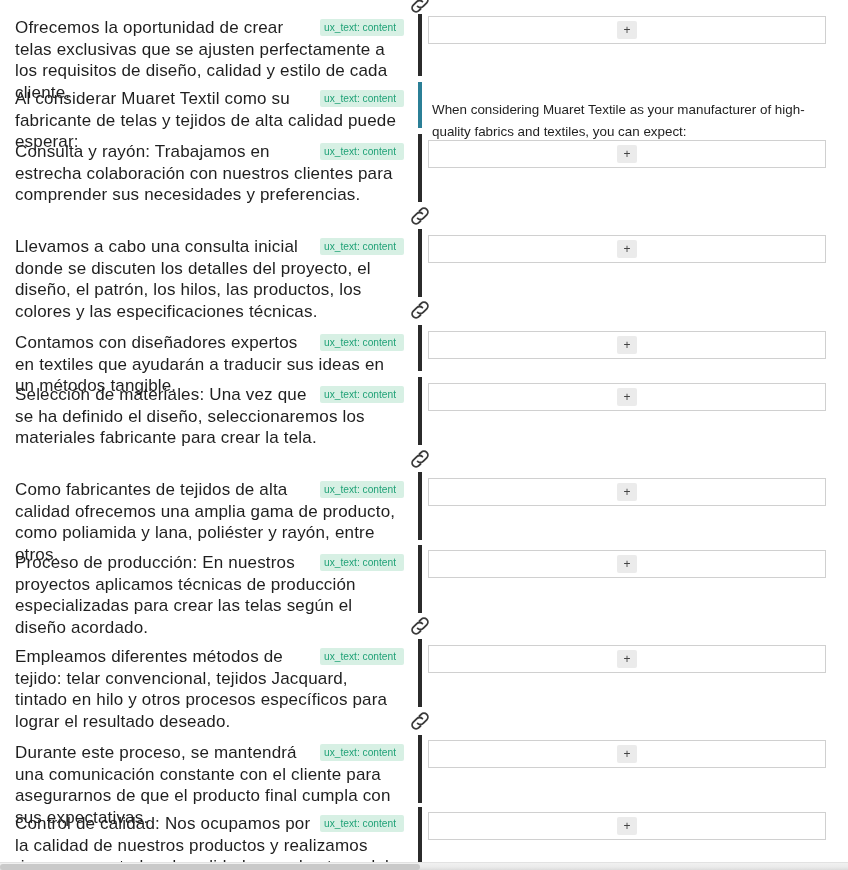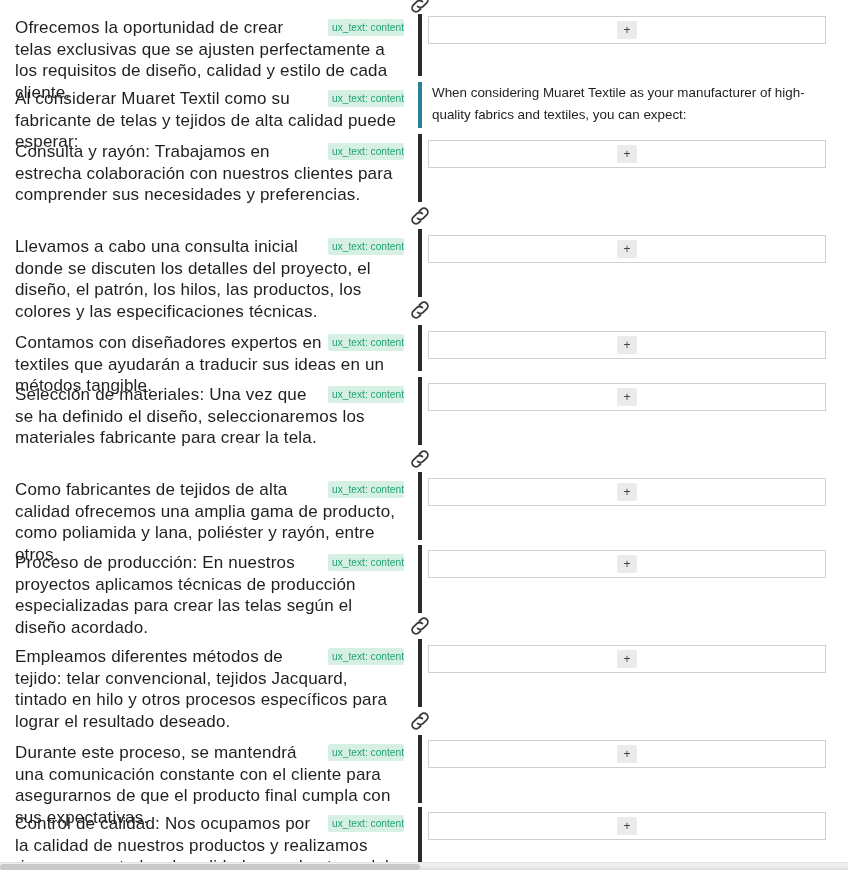--- a/index.html
+++ b/index.html
@@ -63,21 +63,21 @@
     color: #1f1f1f;
     letter-spacing: 0.01em;
     padding-right: 0px;
   }
   .badge {
     display: inline-block;
     background: #d7f0e4;
     color: #20a277;
     font-size: 10.2px;
     line-height: 13px;
-    padding: 2px 0 2px 4px;
+    padding: 2px 8px 2px 4px;
     border-radius: 2px;
     white-space: nowrap;
     float: right;
     margin-left: 6px;
     margin-top: 2px;
     font-family: "Liberation Sans", sans-serif;
   }
 
   
   .tgt-row {
@@ -236,21 +236,21 @@
         <div class="src-text">Control de calidad: Nos ocupamos por la calidad de nuestros productos y realizamos rigurosos controles de calidad en cada etapa del proceso de producción.</div>
       </div>
     </div>
 
   <div id="tgt-col">
       <div class="tgt-row" style="top: 16px;">
         <div class="empty-box">
           <button class="plus-btn">+</button>
         </div>
       </div>
-      <div class="tgt-row" style="top: 82px;">
+      <div class="tgt-row" style="top: 99px;">
         <div class="tgt-filled">When considering Muaret Textile as your manufacturer of high-quality fabrics and textiles, you can expect:</div>
       </div>
       <div class="tgt-row" style="top: 140px;">
         <div class="empty-box">
           <button class="plus-btn">+</button>
         </div>
       </div>
       <div class="tgt-row" style="top: 235px;">
         <div class="empty-box">
           <button class="plus-btn">+</button>

